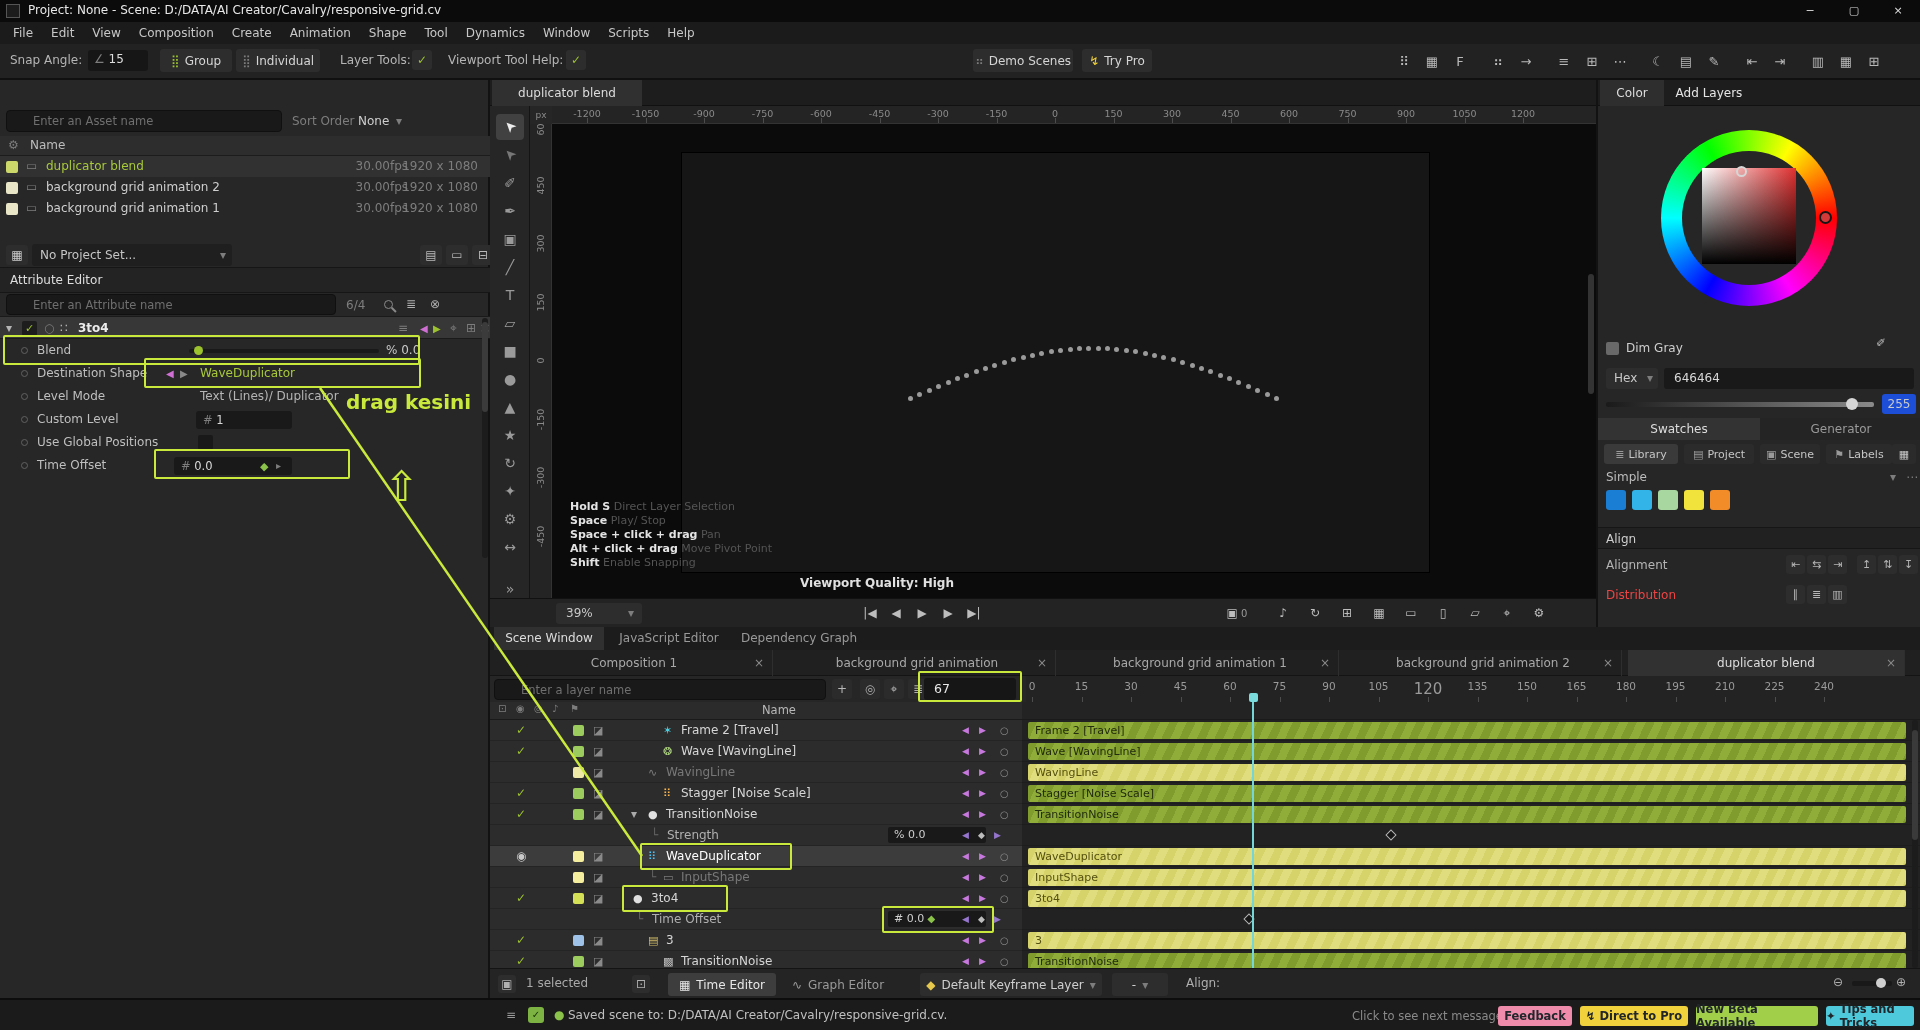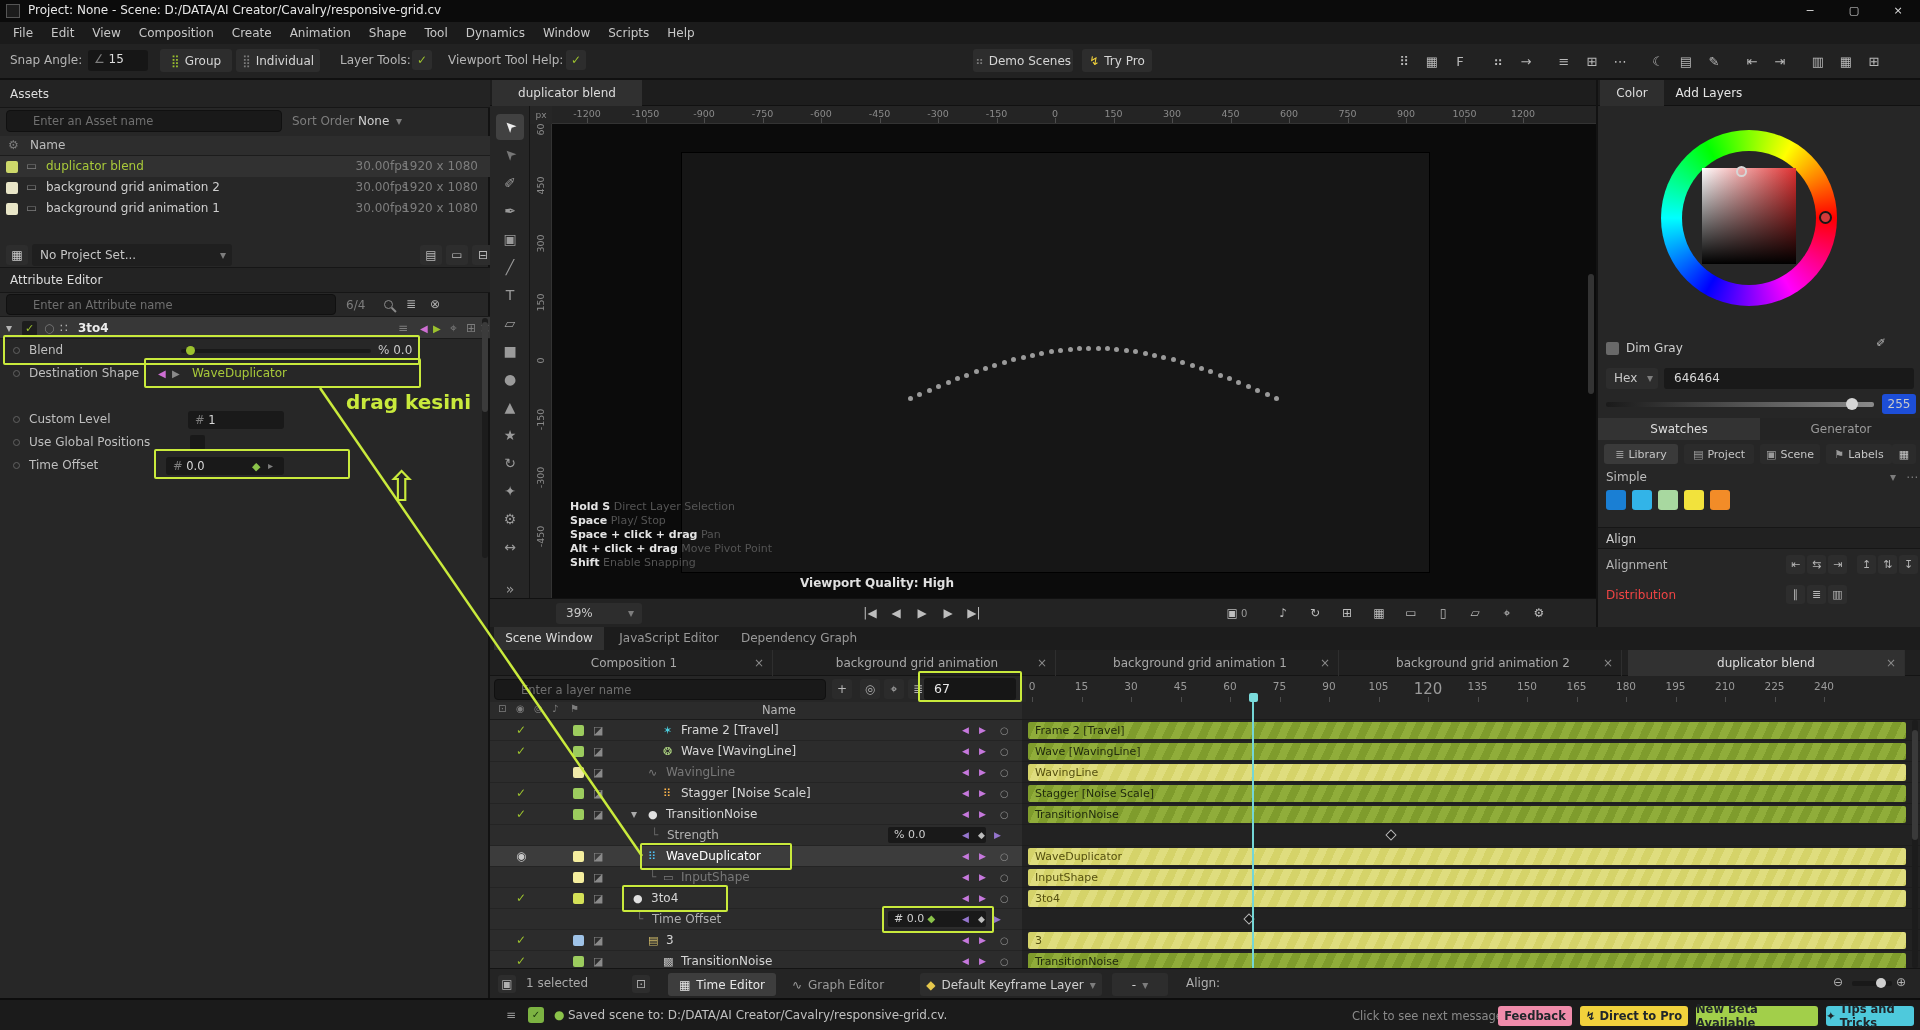--- a/index.html
+++ b/index.html
@@ -26,21 +26,21 @@
   
   #leftpanel{position:absolute;left:0;top:80px;width:490px;height:918px;background:#272727;border-right:2px solid #121212}
   .ptitle{background:#232323;border-bottom:1px solid #161616;color:#dedede;font-size:12px;padding-left:10px;display:flex;align-items:center}
   .sinput{background:#191919;border:1px solid #101010;border-radius:4px;color:#cfcfcf;font-size:11.5px;padding:2px 6px 2px 26px;width:100%;height:100%}
   .sinput::placeholder{color:#6f6f6f}
   .mag{width:9px;height:9px;border:1.5px solid #8a8a8a;border-radius:50%;position:absolute;display:inline-block}
   .mag:after{content:"";position:absolute;width:6px;height:1.5px;background:#8a8a8a;transform:rotate(45deg);right:-5px;bottom:-2px}
   .arow{position:absolute;left:0;width:490px;height:21px;line-height:21px}
   .arow.sel{background:#313131}
   .aename{color:#cfcfcf}
-  .ae-row{position:absolute;left:6px;width:486px;height:36px;line-height:23px}
+  .ae-row{position:absolute;left:14px;width:486px;height:36px;line-height:23px}
   .aedot{position:absolute;left:7px;top:8px;width:7px;height:7px;border:1px solid #616161;border-radius:50%}
   .aelabel{position:absolute;left:23px;color:#bfbfbf}
   .aefield{position:absolute;background:#191919;border-radius:3px;height:18px;line-height:18px;padding-left:7px;color:#d8d8d8;font-size:11.5px}
   .nodehdr{position:absolute;left:0;top:236px;width:490px;height:23px;background:#373737;border-top:1px solid #1a1a1a;border-bottom:1px solid #1a1a1a;line-height:23px}
   
   #viewport{position:absolute;left:490px;top:80px;width:1106px;height:547px;background:#0c0c0c}
   #vtabbar{position:absolute;left:0;top:0;width:1106px;height:26px;background:#1d1d1d;border-bottom:1px solid #111}
   #vtab{position:absolute;left:2px;top:0;width:150px;height:26px;background:#303030;color:#dcdcdc;text-align:center;line-height:26px;font-size:12px}
   #toolstrip{position:absolute;left:0;top:26px;width:40px;height:521px;background:#262626;border-right:1px solid #141414}
   .tool{position:absolute;left:6px;width:28px;height:26px;color:#9a9a9a;font-size:14px;text-align:center;line-height:26px;border-radius:4px}
@@ -168,21 +168,20 @@
         <div class="ticon abs" style="left: 1702px; top: 6px;">✎</div>
         <div class="ticon abs" style="left: 1740px; top: 6px;">⇤</div>
         <div class="ticon abs" style="left: 1768px; top: 6px;">⇥</div>
         <div class="ticon abs" style="left: 1806px; top: 6px;">▥</div>
         <div class="ticon abs" style="left: 1834px; top: 6px;">▦</div>
         <div class="ticon abs" style="left: 1862px; top: 6px;">⊞</div>
       </div>
   </div>
 
   <div id="leftpanel">
-    <div class="ptitle abs" style="left:0;top:0;width:490px;height:28px">Assets</div>
     <span class="mag" style="left:14px;top:36px"></span>
     <div class="abs" style="left:6px;top:30px;width:276px;height:22px">
       <input class="sinput" placeholder="Enter an Asset name" style="">
     </div>
     <span class="abs dim" style="left:292px;top:34px">Sort Order</span>
     <span class="abs" style="left:358px;top:34px;color:#cfcfcf">None</span>
     <span class="abs dim" style="left:396px;top:34px">▾</span>
     <div class="abs" style="left:0;top:56px;width:490px;height:20px;background:#2d2d2d;border-bottom:1px solid #1c1c1c">
       <span class="abs dim" style="left:8px;top:2px">⚙</span>
       <span class="abs" style="left:30px;top:2px;color:#bdbdbd">Name</span>
@@ -251,20 +250,25 @@
       <span class="abs" style="left:175px;top:10px;width:190px;height:4px;background:#191919;border-radius:2px"></span>
       <span class="abs" style="left:180px;top:7px;width:9px;height:9px;border-radius:50%;background:#9cc22e"></span>
       <span class="abs" style="left:372px;color:#c9c9c9">% 0.0</span>
     </div>
     <div class="ae-row" style="top:282px">
       <span class="aedot"></span>
       <span class="aelabel">Destination Shape</span>
       <span class="abs" style="left:152px;color:#cf6fd4;font-size:10px">◀</span>
       <span class="abs" style="left:166px;color:#8a8a8a;font-size:10px">▶</span>
       <span class="abs" style="left:186px;color:#a8c93a">WaveDuplicator</span>
+    </div>
+    <div class="ae-row" style="top:305px">
+      <span class="aedot"></span>
+      <span class="aelabel">Level Mode</span>
+      <span class="abs" style="left:186px;color:#b5b5b5">Text (Lines)/ Duplicator</span>
     </div>
     <div class="ae-row" style="top:328px">
       <span class="aedot"></span>
       <span class="aelabel">Custom Level</span>
       <span class="aefield" style="left:182px;top:3px;width:96px"><span class="dim">#</span> <span>1</span></span>
     </div>
     <div class="ae-row" style="top:351px">
       <span class="aedot"></span>
       <span class="aelabel">Use Global Positions</span>
       <span class="abs" style="left:184px;top:4px;width:15px;height:15px;background:#191919;border-radius:2px"></span>

